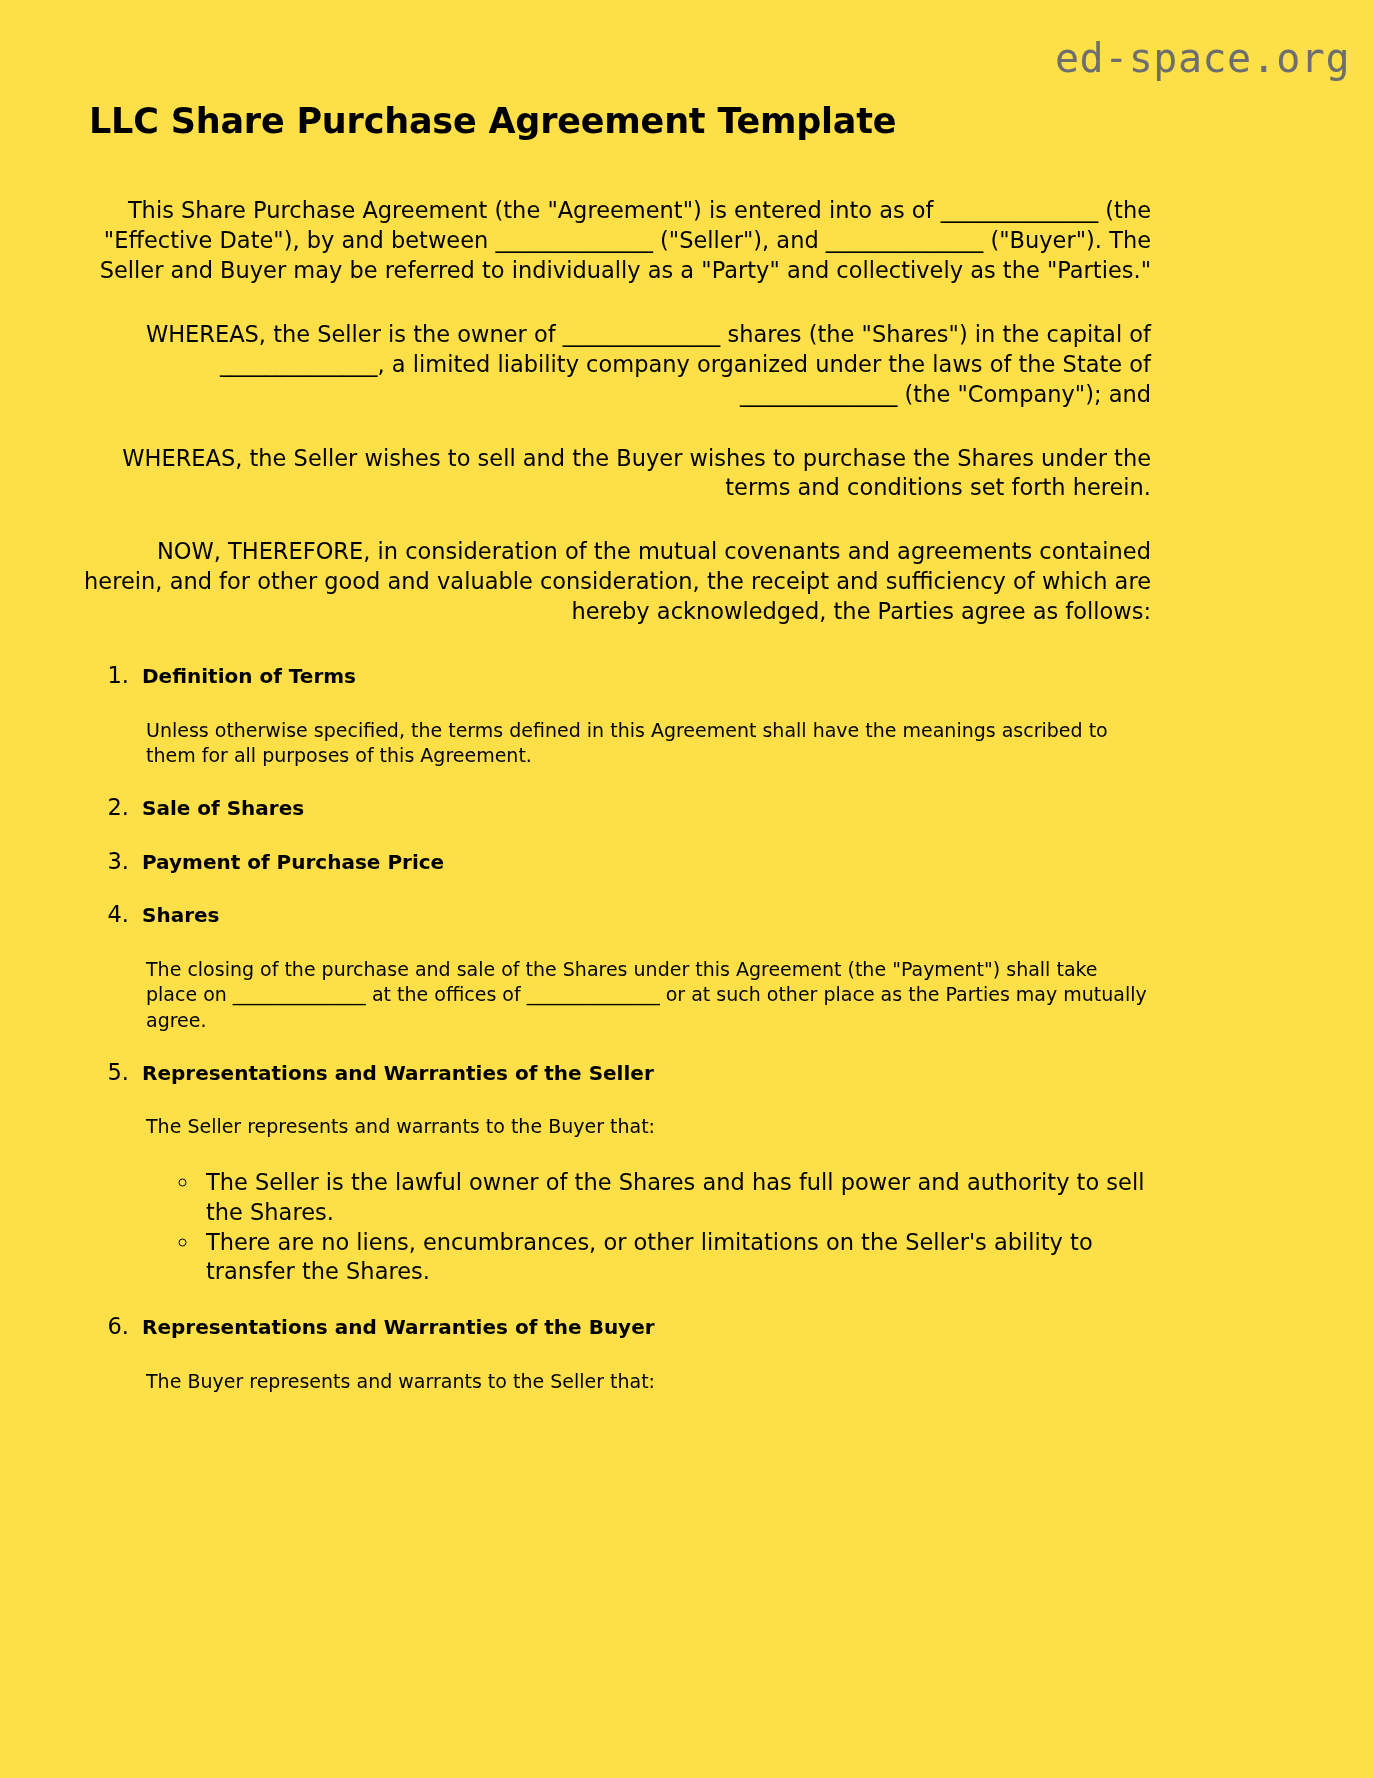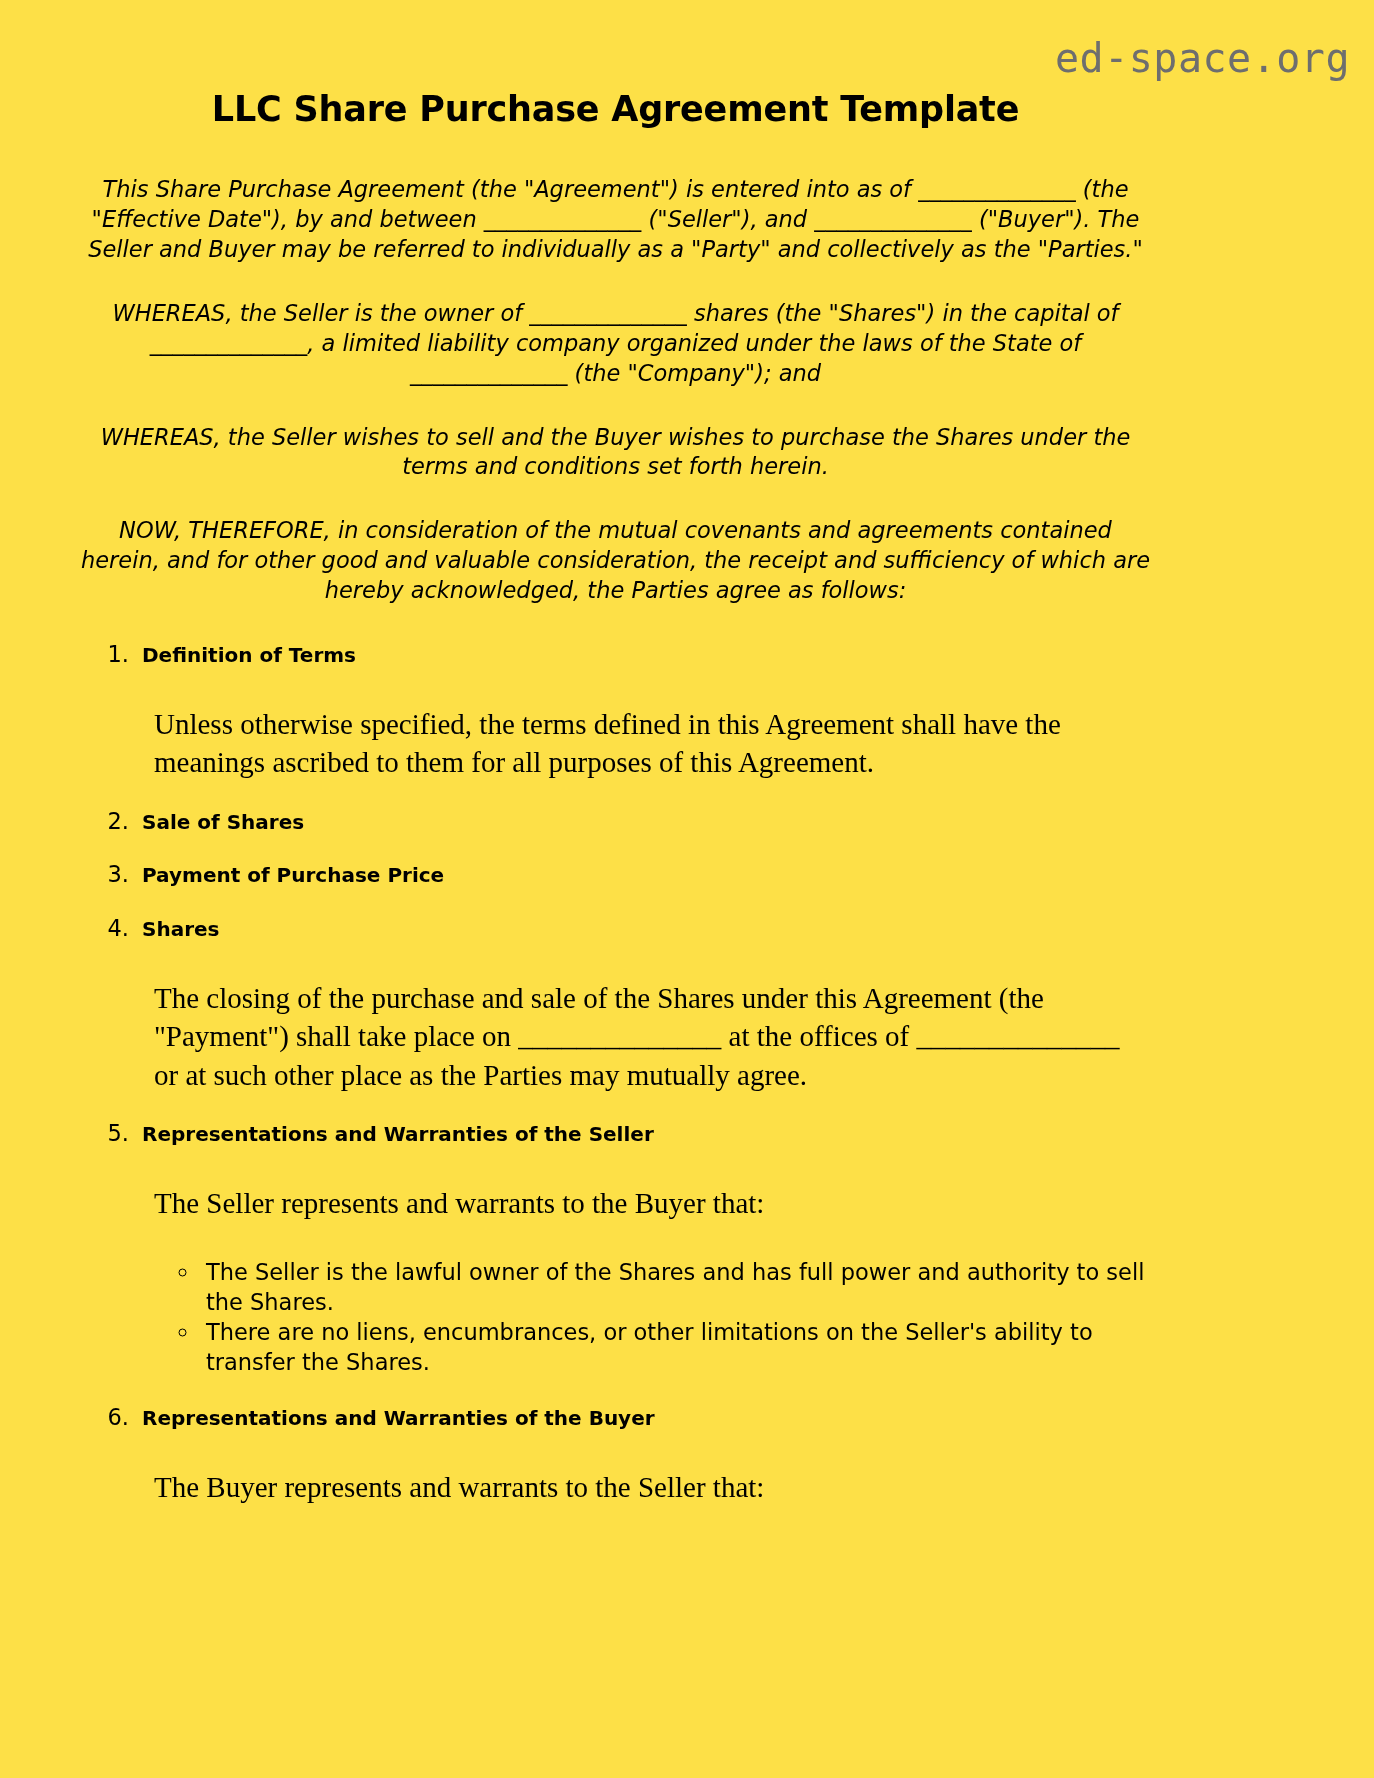--- a/index.html
+++ b/index.html
@@ -33,34 +33,32 @@
     position: absolute;
     left: 73px;
     top: 0;
     width: 1085px;
   }
   h1.doc-title {
     font-family: "DejaVu Sans", sans-serif;
     font-weight: bold;
     font-size: 35px;
     line-height: 1.2;
-    margin: 4px;
+    margin: 16px;
     padding-top: 84px;
     letter-spacing: -0.2px;
     color: #000000;
-    text-align: center;
   }
   p.para {
     font-size: 22.5px;
     line-height: 1.33;
     margin: 7px;
     padding-top: 27px;
     color: #000000;
-    text-align: center;
-    font-style: italic;
+    text-align: right;
   }
   p.para:first-of-type {
     padding-top: 38px;
   }
   ol.clauses {
     margin: 0;
     padding-top: 28px;
     padding-left: 63px;
     padding-right: 0;
     padding-bottom: 0;
@@ -76,26 +74,25 @@
     margin-top: 26px;
   }
   .clause-heading {
     font-weight: bold;
     font-size: 20px;
     line-height: 1.33;
     display: block;
   }
   .clause-body {
     font-weight: normal;
-    font-size: 29px;
+    font-size: 19px;
     line-height: 1.33;
-    margin: 12px;
+    margin: 4px;
     padding-top: 24px;
     display: block;
-    font-family: Liberation Serif, serif;
   }
   ul.subbullets {
     margin: 0;
     padding-top: 24px;
     padding-left: 58px;
     list-style-type: circle;
     list-style-position: outside;
     font-size: 22.5px;
   }
   ul.subbullets > li {

